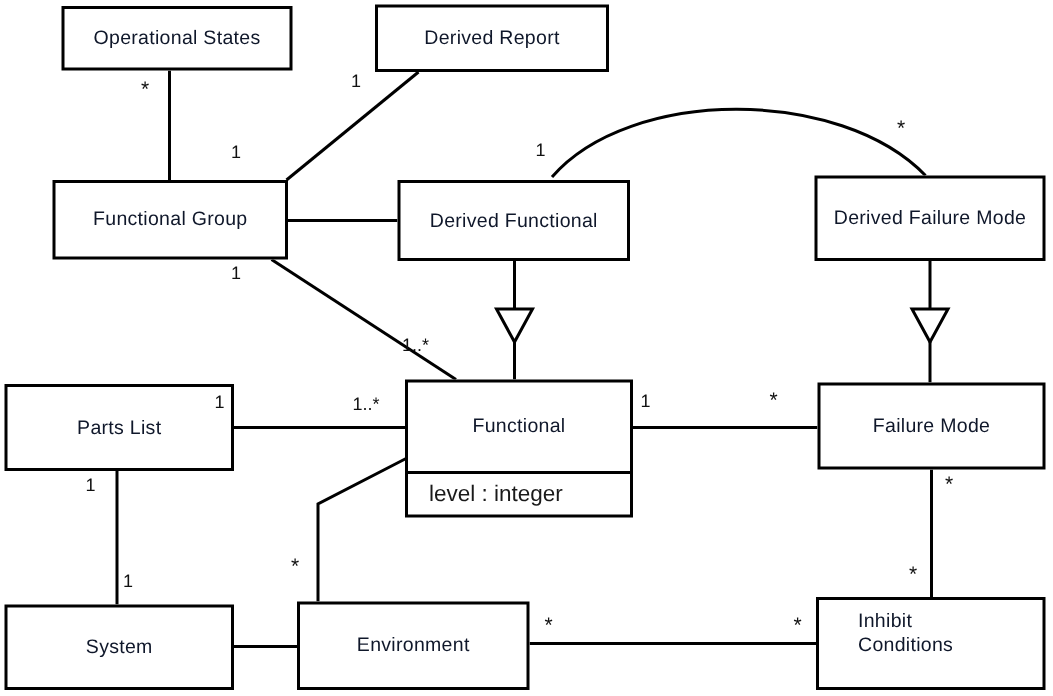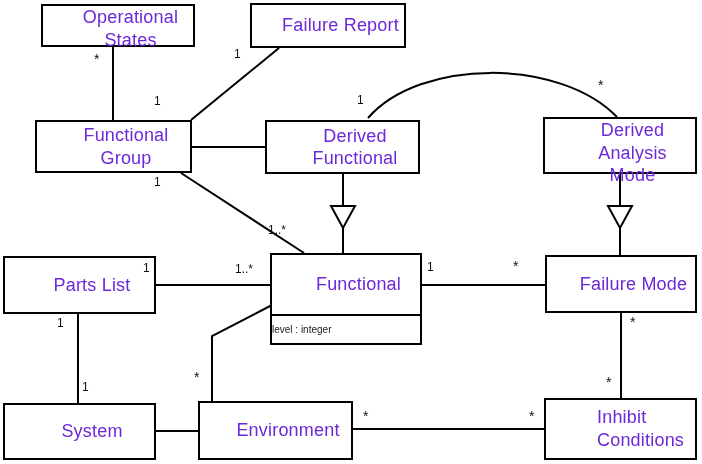--- a/index.html
+++ b/index.html
@@ -23,43 +23,42 @@
     background: #ffffff;
     display: flex;
     flex-direction: column;
     z-index: 5;
   }
   .class-name {
     flex: 1 1 auto;
     display: flex;
     align-items: center;
     justify-content: center;
-    font-size: 18px;
-    color: #6d28d9;
+    font-size: 13px;
+    color: #0f172a;
     letter-spacing: 0.2px;
     text-align: center;
     line-height: 1.25;
     padding: 0 4px;
     white-space: pre-line;
-    margin-left: 25px;
   }
   .class-name.left-align {
     justify-content: flex-start;
     text-align: left;
     padding-left: 26px;
     align-items: flex-start;
     padding-top: 6px;
   }
   .class-attrs {
     border-top: 2px solid #000000;
     display: flex;
     align-items: center;
     justify-content: flex-start;
-    padding-left: 0;
-    font-size: 10px;
+    padding-left: 14px;
+    font-size: 15px;
     color: #1a1a1a;
     height: 27px;
     flex: 0 0 27px;
   }
   .mult {
     position: absolute;
     font-size: 12px;
     color: #111111;
     z-index: 9;
     white-space: nowrap;
@@ -126,33 +125,33 @@
     <line x1="620" y1="174" x2="620" y2="206"></line>
     <polygon class="gen-arrow" points="608,206 632,206 620,228"></polygon>
     <line x1="620" y1="228" x2="620" y2="255"></line>
   </svg>
 
   <div class="uml-class" style="left:41px; top:4px; width:154px; height:43px;">
     <div class="class-name">Operational States</div>
   </div>
 
   <div class="uml-class" style="left:250px; top:3px; width:156px; height:45px;">
-    <div class="class-name">Failure Report</div>
+    <div class="class-name">Derived Report</div>
   </div>
 
   <div class="uml-class" style="left:35px; top:120px; width:157px; height:53px;">
     <div class="class-name">Functional Group</div>
   </div>
 
   <div class="uml-class" style="left:265px; top:120px; width:155px; height:54px;">
     <div class="class-name">Derived Functional</div>
   </div>
 
   <div class="uml-class" style="left:543px; top:117px; width:154px; height:57px;">
-    <div class="class-name">Derived Analysis Mode</div>
+    <div class="class-name">Derived Failure Mode</div>
   </div>
 
   <div class="uml-class" style="left:3px; top:256px; width:153px; height:58px;">
     <div class="class-name">Parts List</div>
   </div>
 
   <div class="uml-class" style="left:270px; top:253px; width:152px; height:92px;">
     <div class="class-name">Functional</div>
     <div class="class-attrs">level : integer</div>
   </div>

